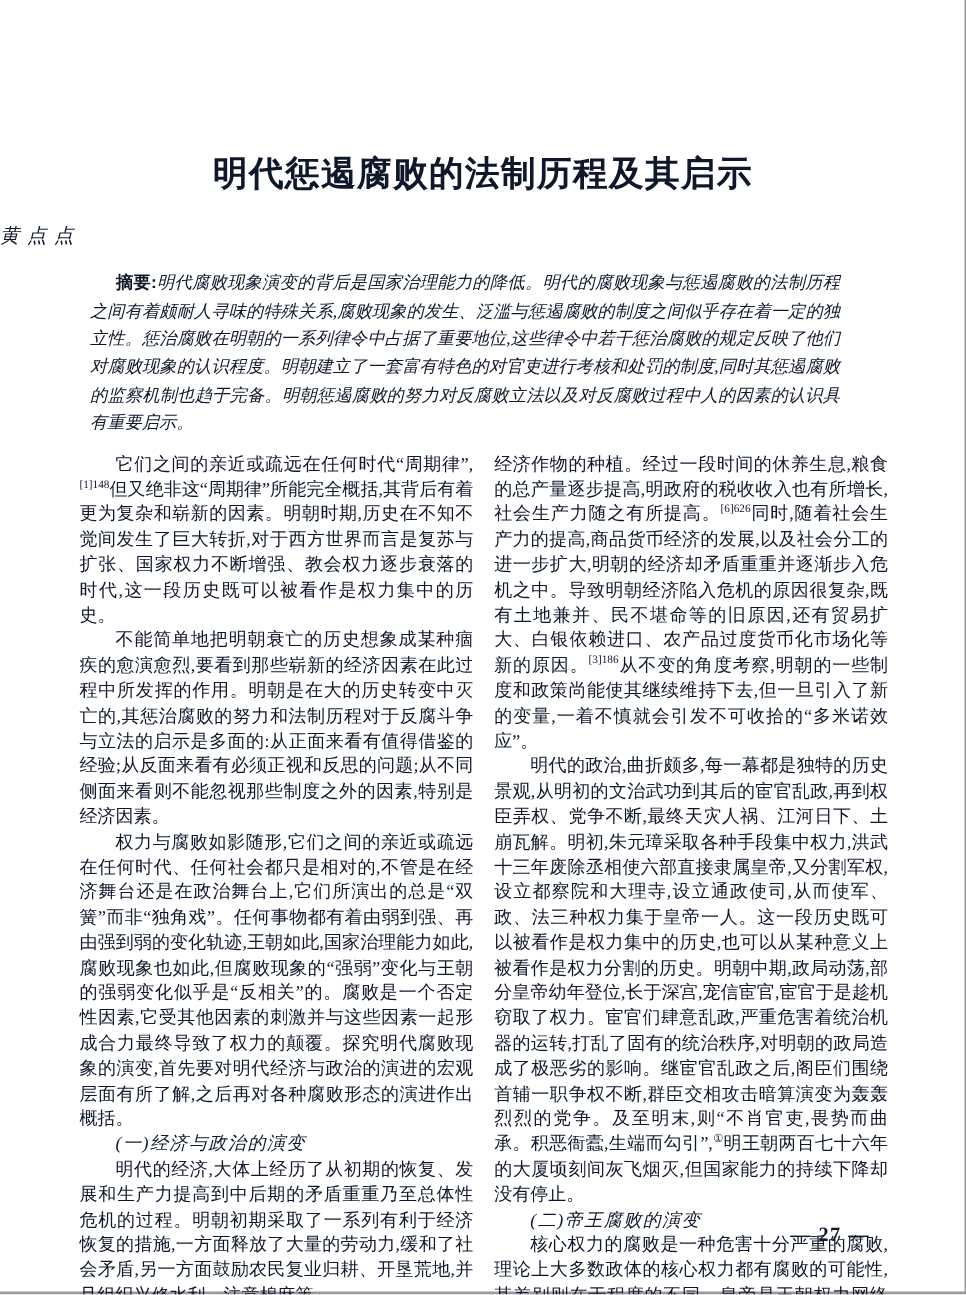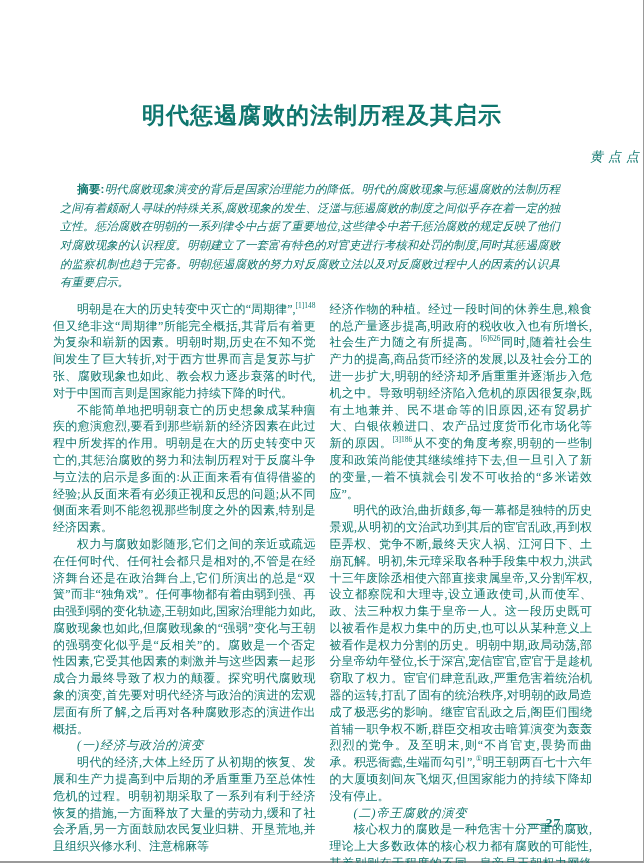--- a/index.html
+++ b/index.html
@@ -1,36 +1,36 @@
 <!DOCTYPE html>
 <html><head>
 <meta charset="utf-8">
 <style>
   html,body { margin:0; padding:0; background:#ffffff; }
   .page {
     position:relative;
     width:644px; height:863px;
     background:#ffffff;
-    color:#0f766e;
+    color:#0f172a;
     font-family:"Liberation Serif", serif;
     box-shadow: inset -1px -2px 0 #9a9a9a;
     overflow:hidden;
     box-sizing:border-box;
     padding-top:100px;
   }
   .title {
     margin:0;
     text-align:center;
     font-size:23px;
     font-weight:700;
     letter-spacing:1px;
   }
   .author {
     margin-top:17px;
-    text-align:right;
+    text-align:left;
     font-size:13px;
     font-style:italic;
     letter-spacing:5px;
   }
   .meta {
     margin:14px 84px 0 60px;
     font-size:11.5px;
     line-height:1.62;
     text-align:justify;
   }
@@ -96,21 +96,21 @@
   <h1 class="title">明代惩遏腐败的法制历程及其启示</h1>
 
   <div class="author">黄点点</div>
 
   <div class="meta">
     <p class="abstract"><span class="lab">摘要:</span><span class="kai">明代腐败现象演变的背后是国家治理能力的降低。明代的腐败现象与惩遏腐败的法制历程之间有着颇耐人寻味的特殊关系,腐败现象的发生、泛滥与惩遏腐败的制度之间似乎存在着一定的独立性。惩治腐败在明朝的一系列律令中占据了重要地位,这些律令中若干惩治腐败的规定反映了他们对腐败现象的认识程度。明朝建立了一套富有特色的对官吏进行考核和处罚的制度,同时其惩遏腐败的监察机制也趋于完备。明朝惩遏腐败的努力对反腐败立法以及对反腐败过程中人的因素的认识具有重要启示。</span></p>
   </div>
 
   <div class="columns">
     <div class="col" id="col-left">
-        <p class="body-p"><span>明朝是在大的历史转变中灭亡的“周期律”,</span><sup class="ref">[1]148</sup><span>但又绝非这“周期律”所能完全概括,其背后有着更为复杂和崭新的因素。明朝时期,历史在不知不觉间发生了巨大转折,对于西方世界而言是复苏与扩张、腐败现象也如此、教会权力逐步衰落的时代,对于中国而言则是国家能力持续下降的时代。</span></p>
+        <p class="body-p"><span>它们之间的亲近或疏远在任何时代“周期律”,</span><sup class="ref">[1]148</sup><span>但又绝非这“周期律”所能完全概括,其背后有着更为复杂和崭新的因素。明朝时期,历史在不知不觉间发生了巨大转折,对于西方世界而言是复苏与扩张、国家权力不断增强、教会权力逐步衰落的时代,这一段历史既可以被看作是权力集中的历史。</span></p>
         <p class="body-p"><span>不能简单地把明朝衰亡的历史想象成某种痼疾的愈演愈烈,要看到那些崭新的经济因素在此过程中所发挥的作用。明朝是在大的历史转变中灭亡的,其惩治腐败的努力和法制历程对于反腐斗争与立法的启示是多面的:从正面来看有值得借鉴的经验;从反面来看有必须正视和反思的问题;从不同侧面来看则不能忽视那些制度之外的因素,特别是经济因素。</span></p>
         <p class="body-p"><span>权力与腐败如影随形,它们之间的亲近或疏远在任何时代、任何社会都只是相对的,不管是在经济舞台还是在政治舞台上,它们所演出的总是“双簧”而非“独角戏”。任何事物都有着由弱到强、再由强到弱的变化轨迹,王朝如此,国家治理能力如此,腐败现象也如此,但腐败现象的“强弱”变化与王朝的强弱变化似乎是“反相关”的。腐败是一个否定性因素,它受其他因素的刺激并与这些因素一起形成合力最终导致了权力的颠覆。探究明代腐败现象的演变,首先要对明代经济与政治的演进的宏观层面有所了解,之后再对各种腐败形态的演进作出概括。</span></p>
         <h3 class="sec-h2">(一)经济与政治的演变</h3>
         <p class="body-p"><span>明代的经济,大体上经历了从初期的恢复、发展和生产力提高到中后期的矛盾重重乃至总体性危机的过程。明朝初期采取了一系列有利于经济恢复的措施,一方面释放了大量的劳动力,缓和了社会矛盾,另一方面鼓励农民复业归耕、开垦荒地,并且组织兴修水利、注意棉麻等</span></p>
       </div>
     <div class="col" id="col-right">
         <p class="body-p noindent"><span>经济作物的种植。经过一段时间的休养生息,粮食的总产量逐步提高,明政府的税收收入也有所增长,社会生产力随之有所提高。</span><sup class="ref">[6]626</sup><span>同时,随着社会生产力的提高,商品货币经济的发展,以及社会分工的进一步扩大,明朝的经济却矛盾重重并逐渐步入危机之中。导致明朝经济陷入危机的原因很复杂,既有土地兼并、民不堪命等的旧原因,还有贸易扩大、白银依赖进口、农产品过度货币化市场化等新的原因。</span><sup class="ref">[3]186</sup><span>从不变的角度考察,明朝的一些制度和政策尚能使其继续维持下去,但一旦引入了新的变量,一着不慎就会引发不可收拾的“多米诺效应”。</span></p>
         <p class="body-p"><span>明代的政治,曲折颇多,每一幕都是独特的历史景观,从明初的文治武功到其后的宦官乱政,再到权臣弄权、党争不断,最终天灾人祸、江河日下、土崩瓦解。明初,朱元璋采取各种手段集中权力,洪武十三年废除丞相使六部直接隶属皇帝,又分割军权,设立都察院和大理寺,设立通政使司,从而使军、政、法三种权力集于皇帝一人。这一段历史既可以被看作是权力集中的历史,也可以从某种意义上被看作是权力分割的历史。明朝中期,政局动荡,部分皇帝幼年登位,长于深宫,宠信宦官,宦官于是趁机窃取了权力。宦官们肆意乱政,严重危害着统治机器的运转,打乱了固有的统治秩序,对明朝的政局造成了极恶劣的影响。继宦官乱政之后,阁臣们围绕首辅一职争权不断,群臣交相攻击暗算演变为轰轰烈烈的党争。及至明末,则“不肖官吏,畏势而曲承。积恶衙蠹,生端而勾引”,</span><sup class="ref">①</sup><span>明王朝两百七十六年的大厦顷刻间灰飞烟灭,但国家能力的持续下降却没有停止。</span></p>
         <h3 class="sec-h2">(二)帝王腐败的演变</h3>
         <p class="body-p"><span>核心权力的腐败是一种危害十分严重的腐败,理论上大多数政体的核心权力都有腐败的可能性,其差别则在于程度的不同。皇帝是王朝权力网络的核心,皇帝并</span></p>

